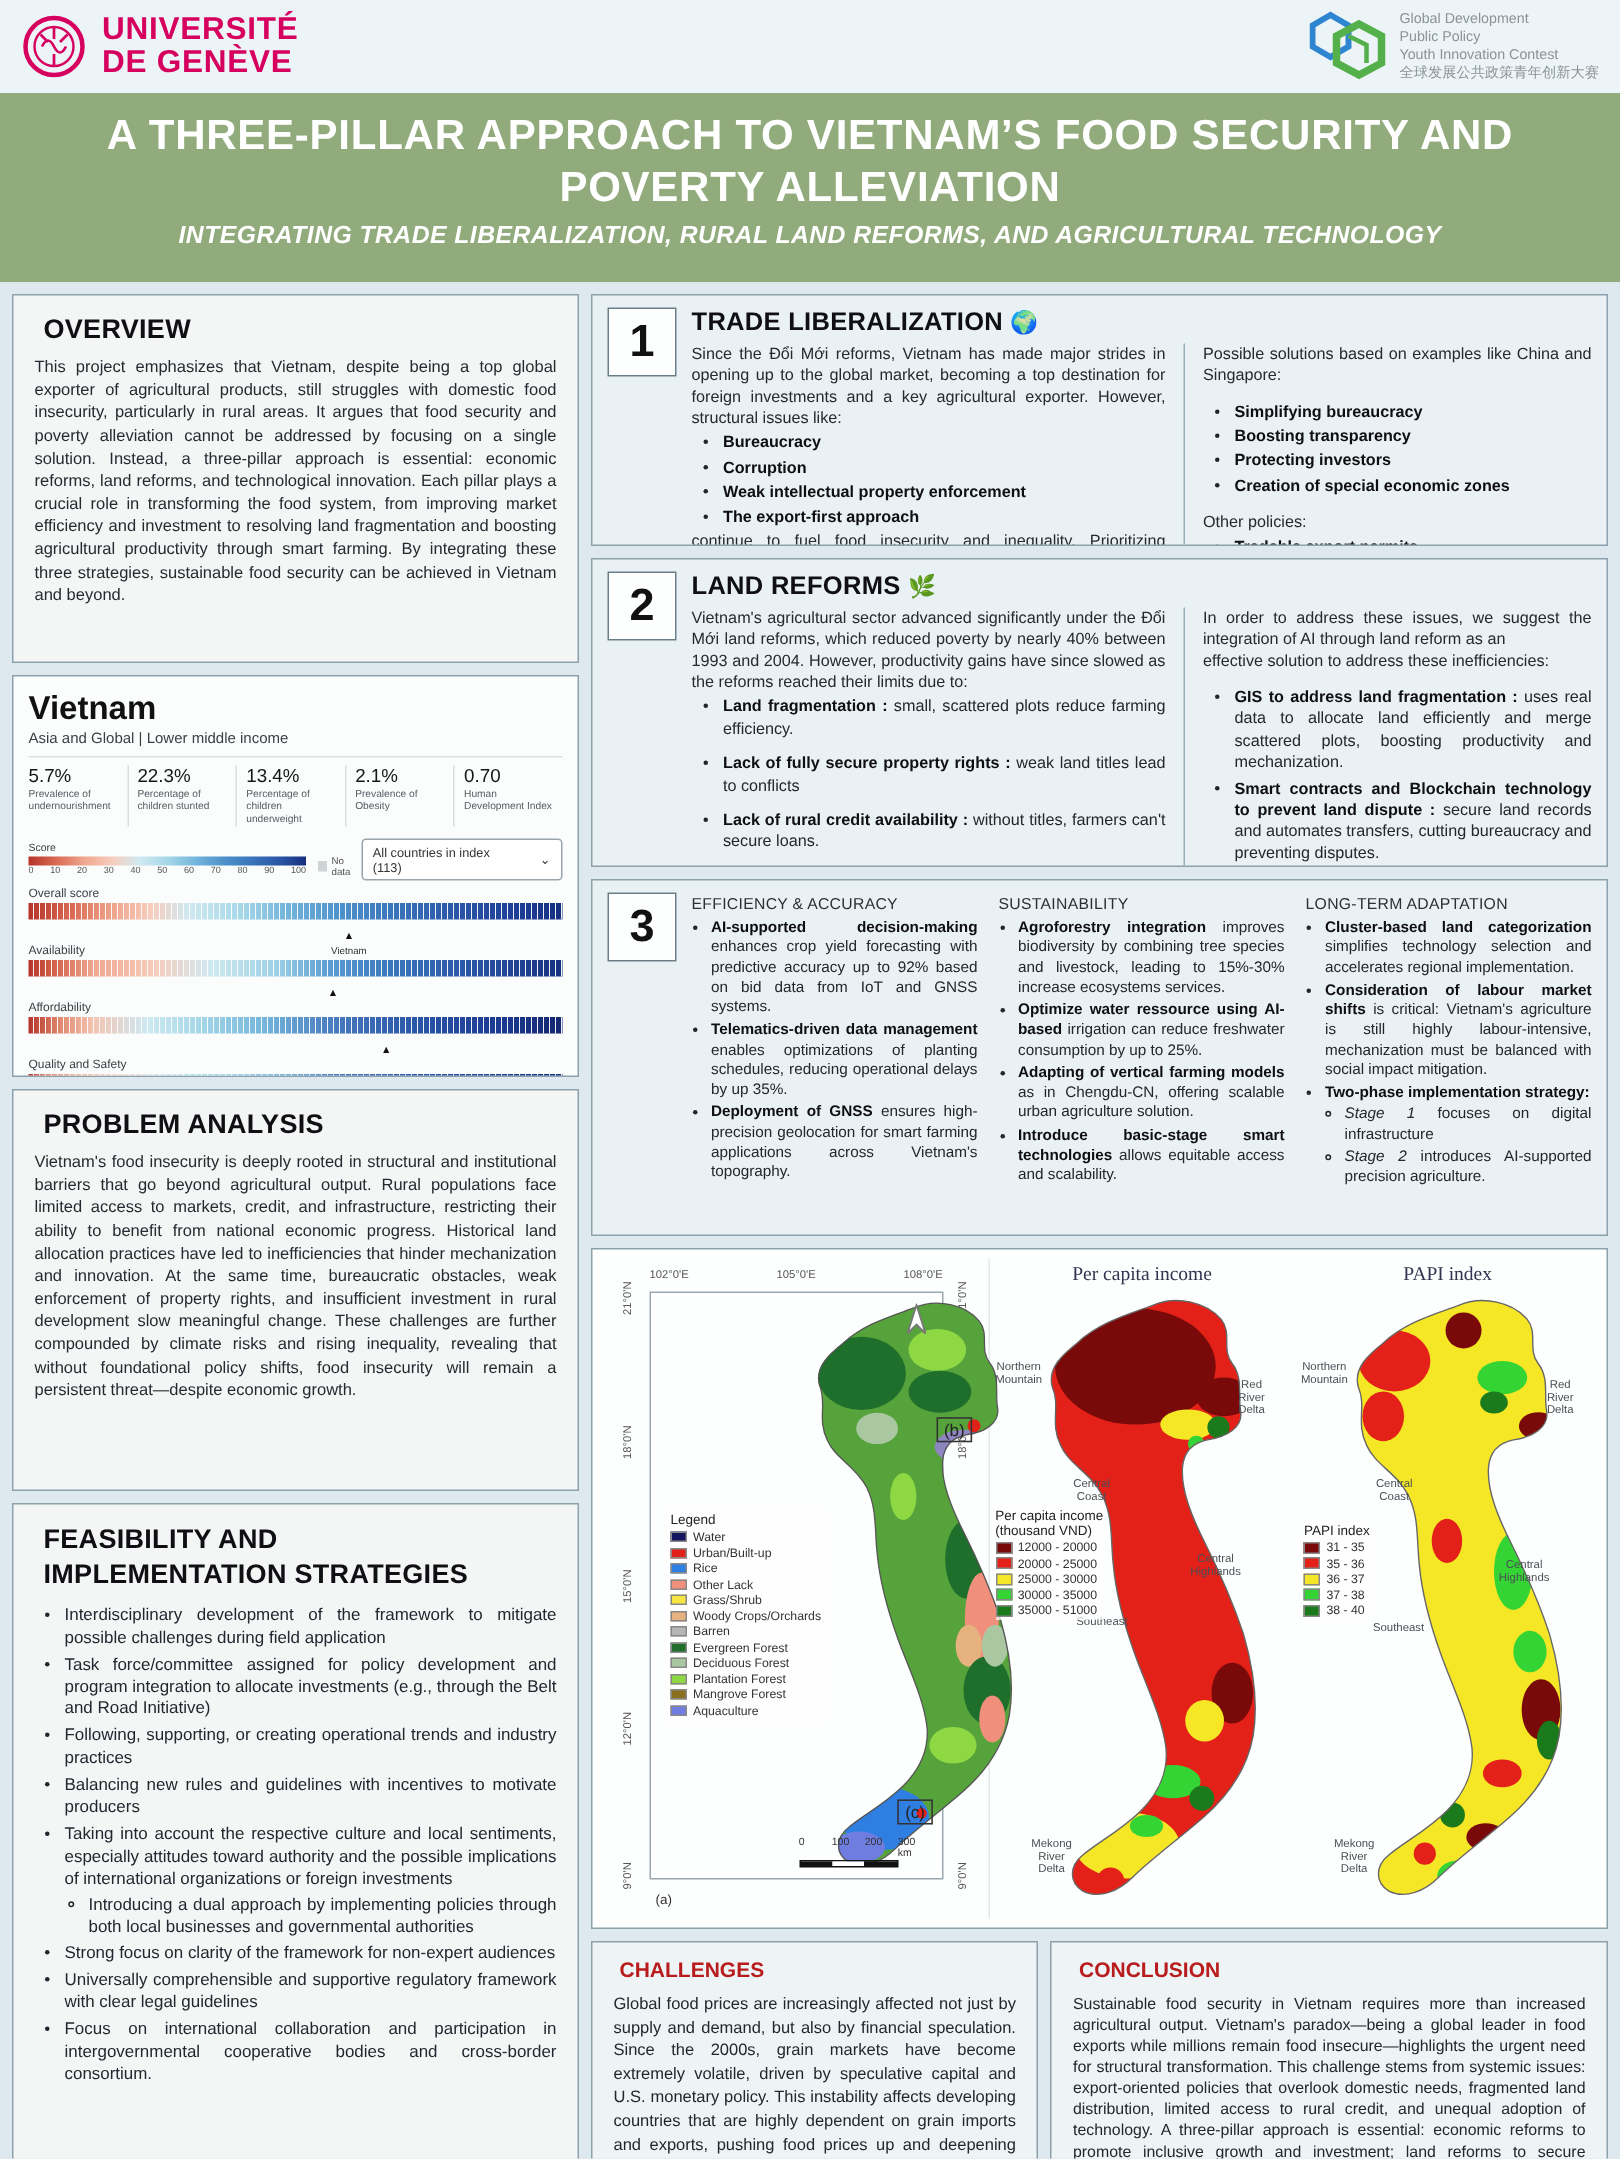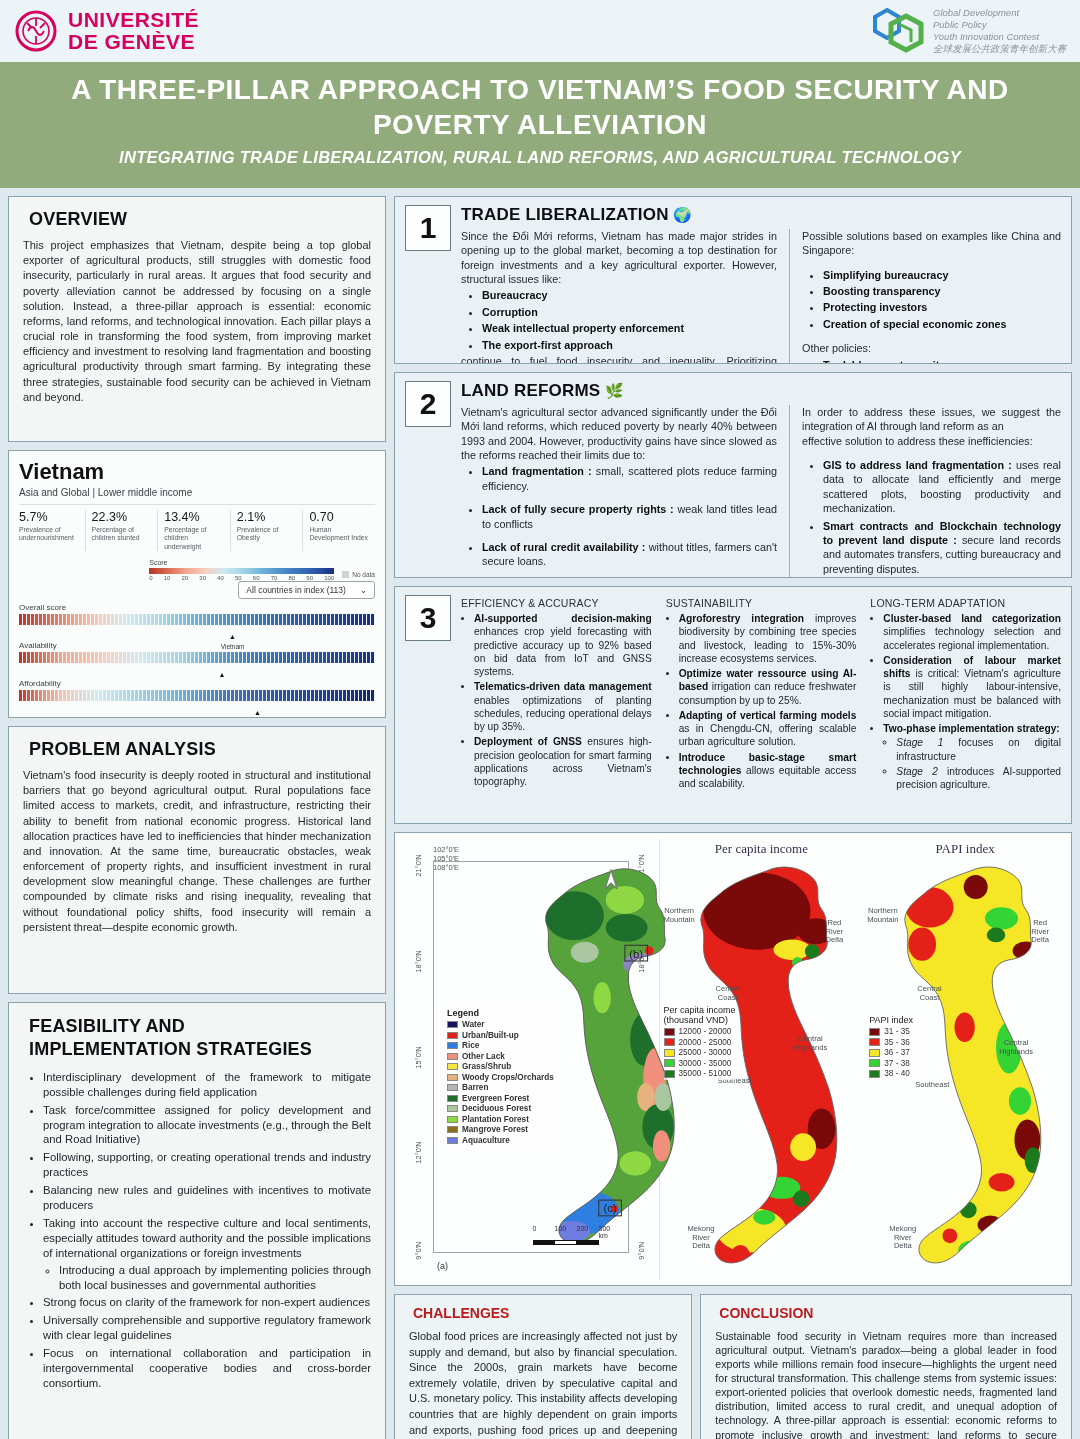--- a/index.html
+++ b/index.html
@@ -3,21 +3,21 @@
 <meta charset="utf-8">
 <style>
   * { box-sizing: border-box; margin: 0; padding: 0; }
   html,body { width:1080px; height:1439px; overflow:hidden; }
   body { font-family:"Liberation Sans", sans-serif; background:#dde9ef; color:#23262e; }
 
   
   .topbar { height:62px; background:#edf4f7; display:flex; align-items:center; justify-content:space-between; padding:0 14px; }
   .unige { display:flex; align-items:center; gap:10px; }
   .unige-name { color:#d6005f; font-weight:800; font-size:21px; line-height:1.05; letter-spacing:.5px; }
-  .gdpp { display:flex; align-items:center; gap:8px;font-style:italic; }
+  .gdpp { display:flex; align-items:center; gap:8px; }
   .gdpp-text { font-size:9.5px; color:#8b9398; line-height:1.25; }
 
   
   .banner { height:126px; background:#92ab7c; color:#fff; text-align:center; padding:10px 48px 6px; }
   .banner h1 { font-size:28px; font-weight:800; line-height:1.25; letter-spacing:.5px; }
   .banner .sub { font-size:16.5px; font-weight:700; font-style:italic; margin-top:6px; letter-spacing:.3px; }
 
   
   .content { display:flex; gap:8px; padding:8px; height:1402px; }
   .colL { width:378px; display:flex; flex-direction:column; gap:8px; }
@@ -37,21 +37,21 @@
 
   
   .vchart { flex:0 0 268px; background:#fbfcfc; padding:8px 10px; }
   .vchart .vtitle { font-size:22px; font-weight:800; color:#111; }
   .vchart .vsub { font-size:10px; color:#3a3f45; margin:2px 0 6px; }
   .vstats { display:flex; border-top:1px solid #d9e0e3; padding-top:5px; }
   .vstat { flex:1; padding:0 6px; border-left:1px solid #d9e0e3; }
   .vstat:first-child { border-left:none; padding-left:0; }
   .vstat .v { font-size:12.5px; color:#15171a; }
   .vstat .l { font-size:6.8px; color:#565c62; line-height:1.25; margin-top:2px; }
-  .scale-row { display:flex; align-items:flex-end; justify-content:space-between; margin:8px 0 4px;flex-direction:column; }
+  .scale-row { display:flex; align-items:center; justify-content:space-between; margin:8px 0 4px; }
   .scale-wrap { font-size:7px; color:#444; }
   .scale-label { margin-bottom:2px; }
   .scalebar { width:185px; height:6px; background:linear-gradient(90deg,#b5332a 0%,#d96a52 10%,#f0a68e 20%,#f7cdbd 30%,#cfe9f1 40%,#a6d7e8 50%,#74b6dc 60%,#4f93cc 70%,#3a76bb 80%,#2b57a7 90%,#16307f 100%); }
   .scale-ticks { display:flex; justify-content:space-between; width:185px; font-size:6px; color:#555; margin-top:1px; }
   .nodata { display:inline-flex; align-items:center; gap:3px; font-size:6.5px; color:#555; margin-left:8px; }
   .nodata i { width:7px; height:7px; background:#cfd4d7; display:inline-block; }
   .vdrop { border:1px solid #9aa5ab; border-radius:3px; background:#fff; font-size:8.5px; color:#333; padding:3px 7px; display:flex; align-items:center; gap:14px; }
   .vrows { display:flex; flex-direction:column; gap:5px; margin-top:4px; }
   .vrow-label { font-size:8px; color:#3a3f45; margin-bottom:2px; }
   .strip { position:relative; height:11px; margin-bottom:11px; }
@@ -89,27 +89,27 @@
   .tech-col ul { padding-left:13px; margin-left:0; }
   .tech-col li { font-size:10.2px; line-height:1.3; }
   .tech-col ul.subul { list-style:circle; padding-left:13px; margin:1px 0 0; }
   .tech-col .subul i { font-style:italic; }
 
   
   .maps { flex:1; background:#fdfefe; border:1px solid #8ba2ac; display:flex; padding:6px 4px; position:relative; overflow:hidden; }
   .map-a { width:39%; position:relative; border-right:1px solid #e3e8ea; }
   .map-bc { width:30.5%; position:relative; }
   .map-frame { position:absolute; left:34px; right:30px; top:22px; bottom:26px; border:1px solid #9aa7ad; }
-  .xticks { position:absolute; top:6px; left:34px; right:30px; display:flex; justify-content:space-between; font-size:7.5px; color:#555;flex-direction:column; }
+  .xticks { position:absolute; top:6px; left:34px; right:30px; display:flex; justify-content:space-between; font-size:7.5px; color:#555; }
   .yticks { position:absolute; top:22px; bottom:26px; left:8px; display:flex; flex-direction:column; justify-content:space-between; }
   .yticks span, .yticks2 span { font-size:7.5px; color:#555; transform:rotate(-90deg); white-space:nowrap; display:block; }
   .yticks2 { position:absolute; top:22px; bottom:26px; right:6px; display:flex; flex-direction:column; justify-content:space-between; }
   .map-a svg.vnmap { position:absolute; left:40px; top:26px; height:calc(100% - 56px); }
   .north { position:absolute; top:30px; right:40px; }
-  .lg-box { position:absolute; left:44px; top:38%; font-size:8.2px; color:#333; background:rgba(253,254,254,.75); padding:2px 4px; z-index:3;font-weight:bold; }
+  .lg-box { position:absolute; left:44px; top:38%; font-size:8.2px; color:#333; background:rgba(253,254,254,.75); padding:2px 4px; z-index:3; }
   .lg-title { font-size:9px; color:#222; margin-bottom:2px; }
   .lg-row { display:flex; align-items:center; gap:4px; margin-bottom:1.5px; }
   .lg-sw { width:11px; height:7px; display:inline-block; border:.5px solid #888; flex:0 0 11px; }
   .scalebar-km { position:absolute; right:38px; bottom:34px; z-index:3; }
   .skm-labels { display:flex; font-size:7px; color:#333; gap:0; margin-bottom:1px; }
   .skm-labels span { width:22px; text-align:left; }
   .skm-segs { display:flex; border:1px solid #111; width:66px; height:5px; }
   .skm-segs i { flex:1; } .skm-segs i:nth-child(odd){background:#111;} .skm-segs i:nth-child(even){background:#fff;}
   .sub-a { position:absolute; left:38px; bottom:8px; font-size:9px; color:#333; }
   .map-title { text-align:center; font-family:"Liberation Serif", serif; font-size:13px; color:#33334f; margin-top:2px; }

